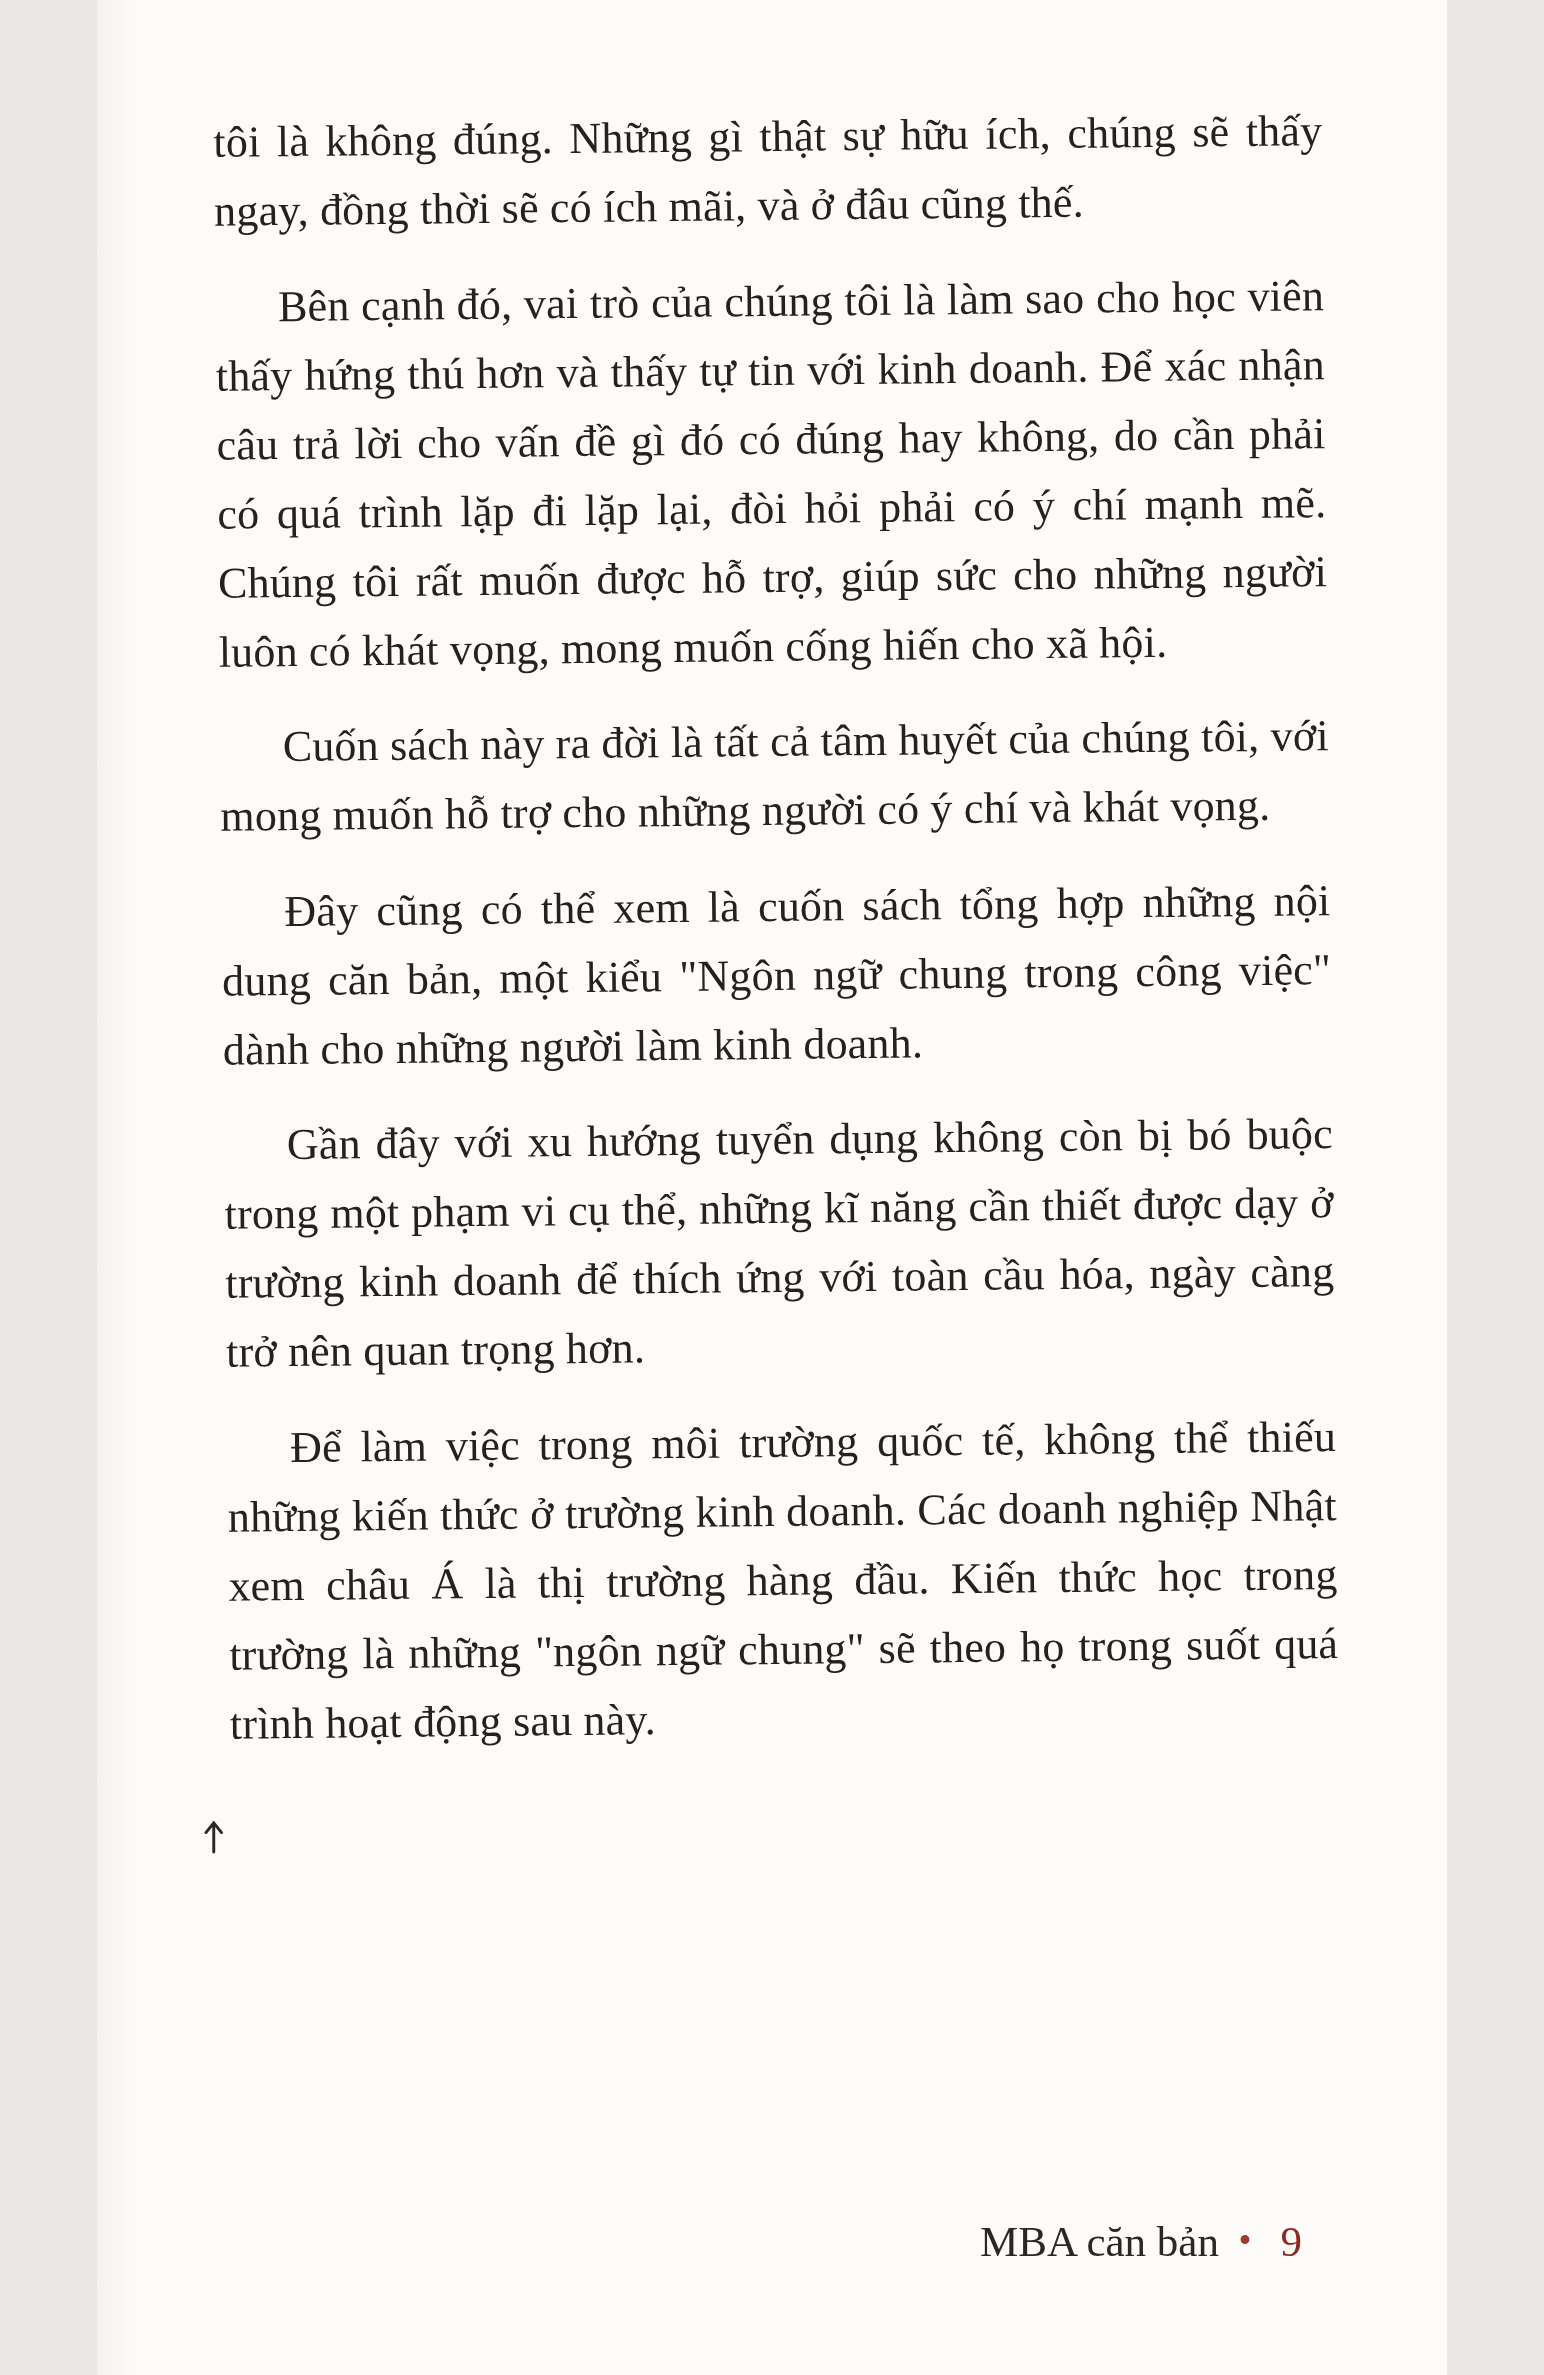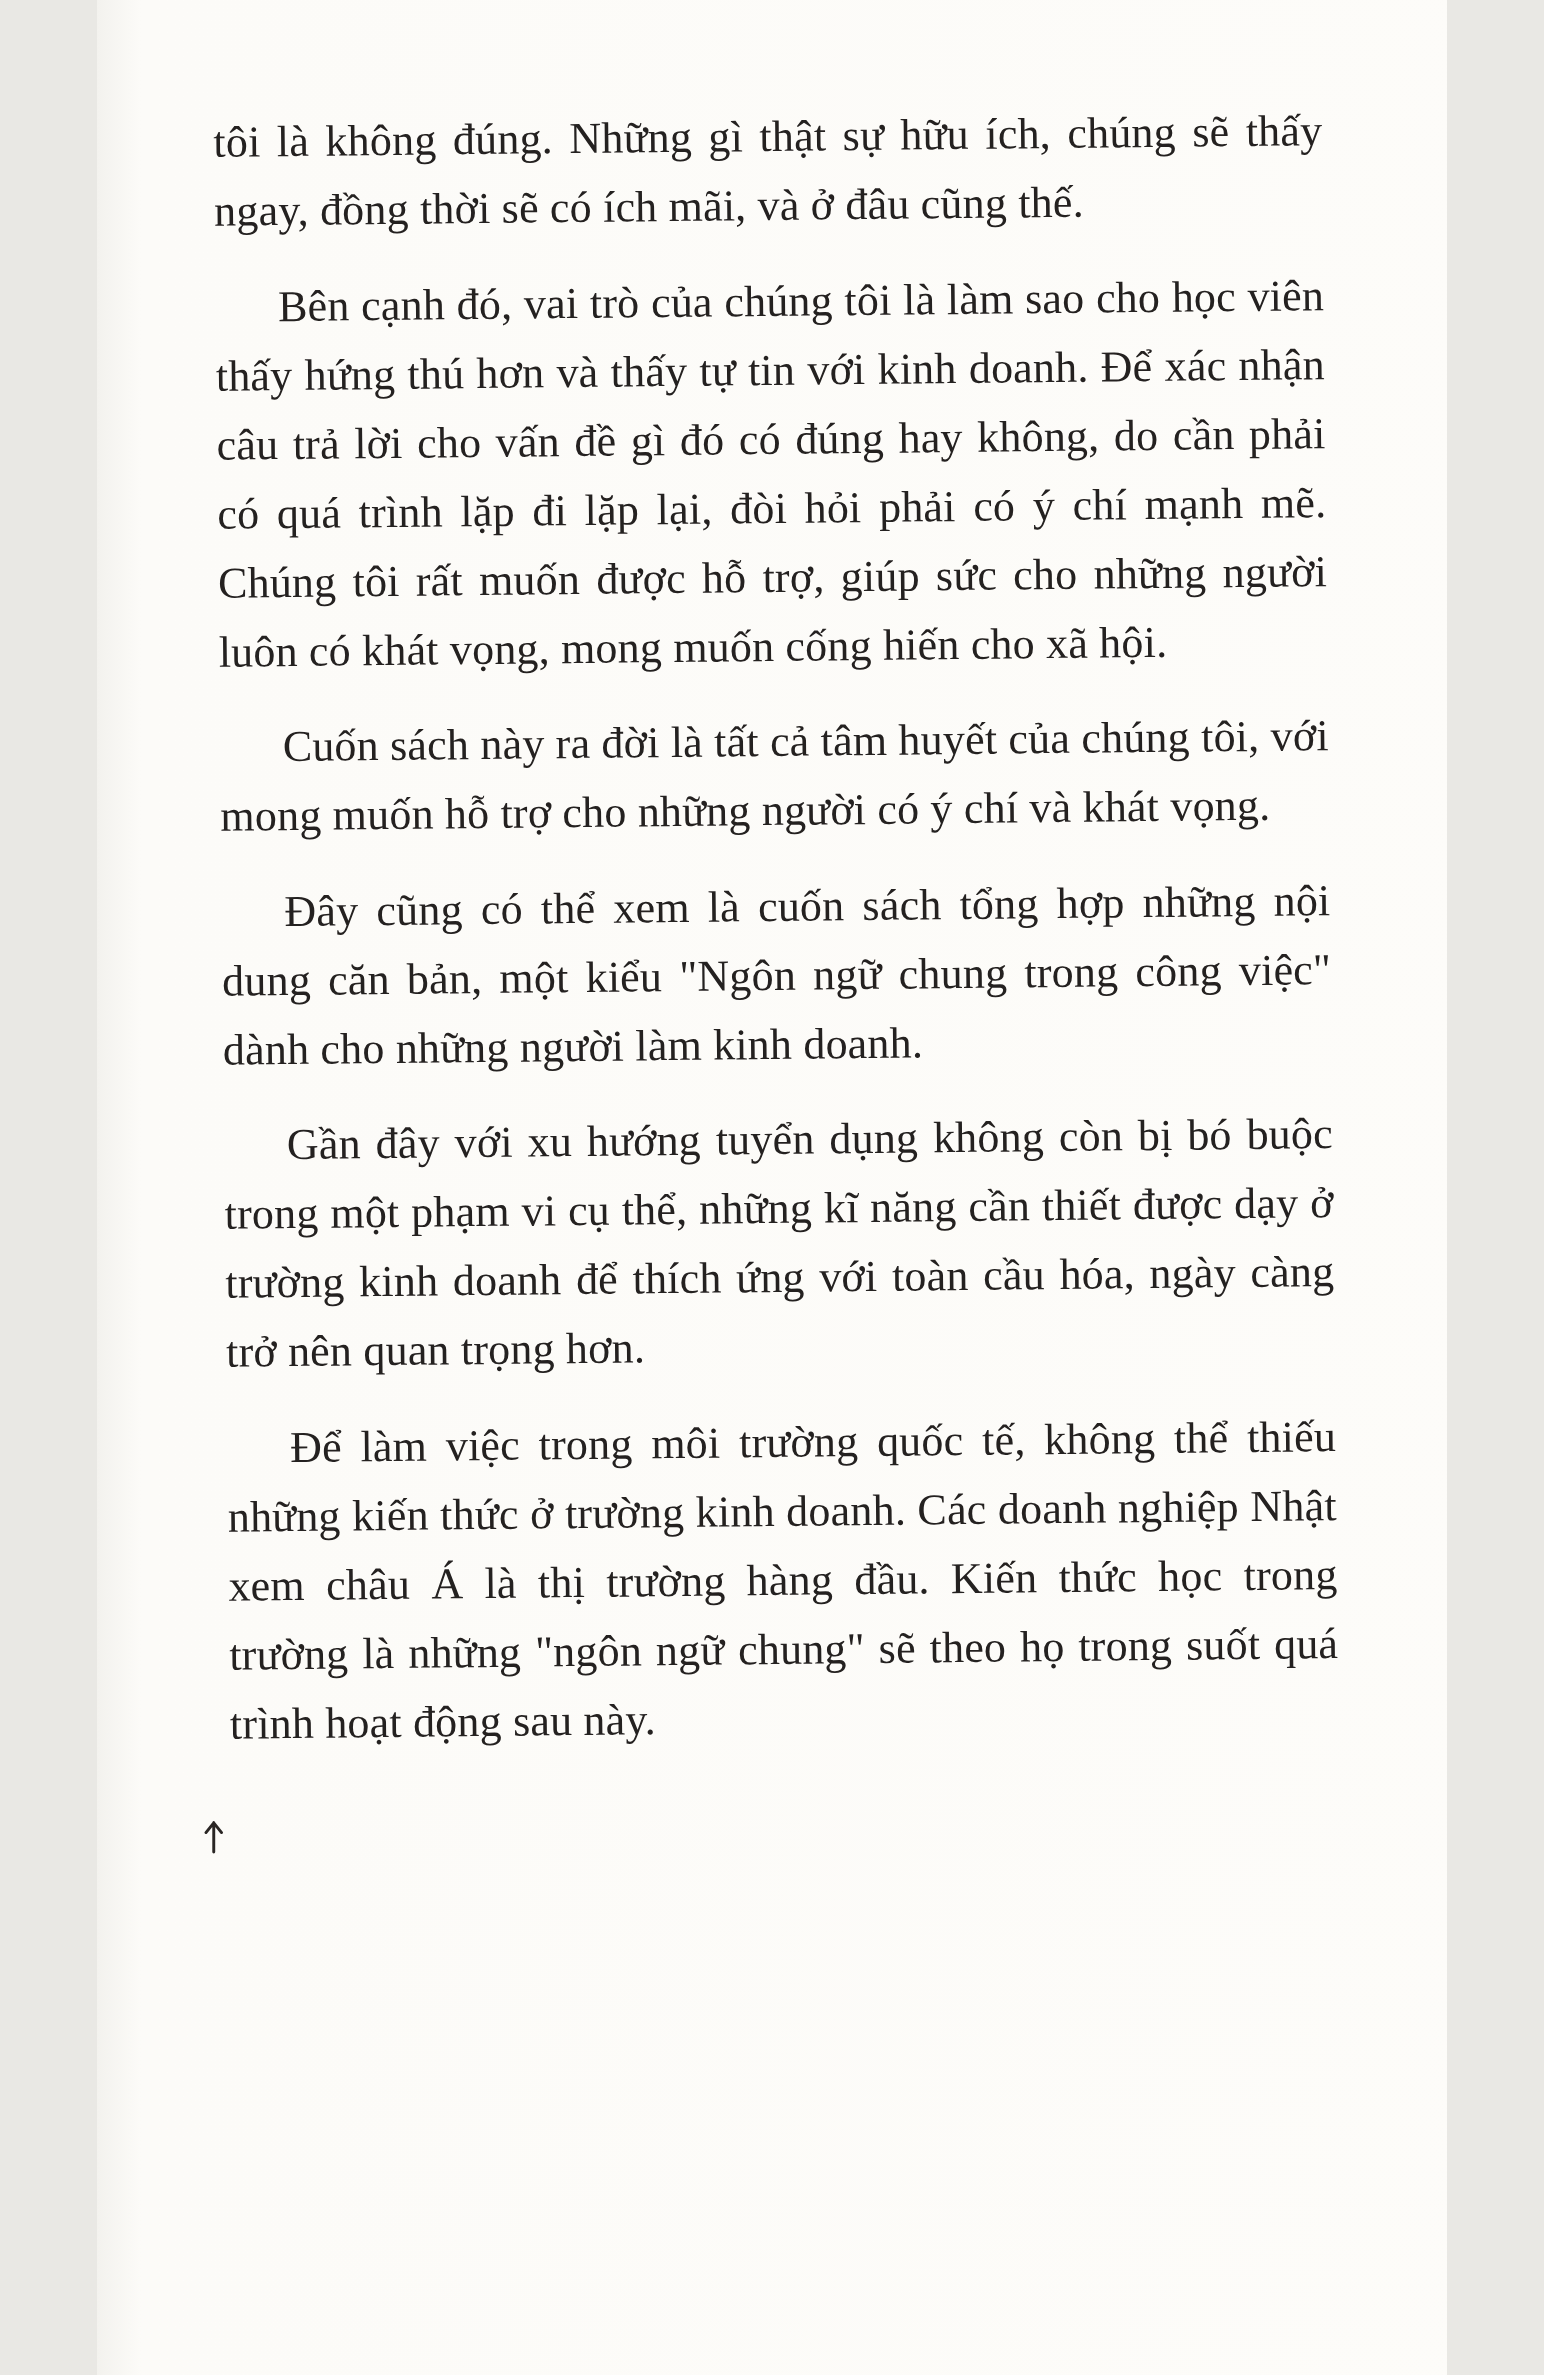--- a/index.html
+++ b/index.html
@@ -76,15 +76,18 @@
     <p class="para">Gần đây với xu hướng tuyển dụng không còn bị bó buộc trong một phạm vi cụ thể, những kĩ năng cần thiết được dạy ở trường kinh doanh để thích ứng với toàn cầu hóa, ngày càng trở nên quan trọng hơn.</p>
     <p class="para">Để làm việc trong môi trường quốc tế, không thể thiếu những kiến thức ở trường kinh doanh. Các doanh nghiệp Nhật xem châu Á là thị trường hàng đầu. Kiến thức học trong trường là những "ngôn ngữ chung" sẽ theo họ trong suốt quá trình hoạt động sau này.</p>
   </div>
 
   <div class="ink-mark">
     <svg width="25.5" height="39" viewBox="0 0 26 40" xmlns="http://www.w3.org/2000/svg">
       <path d="M13 38 L13 8 M13 8 L5 18 M13 8 L21 18" stroke="#2a2624" stroke-width="3" fill="none" stroke-linecap="round"></path>
     </svg>
   </div>
 
+  <div class="footer">
+    <span>MBA căn bản</span><span class="bullet">•</span><span class="pagenum">9</span>
+  </div>
 
 </div>
 
 
 </body></html>

